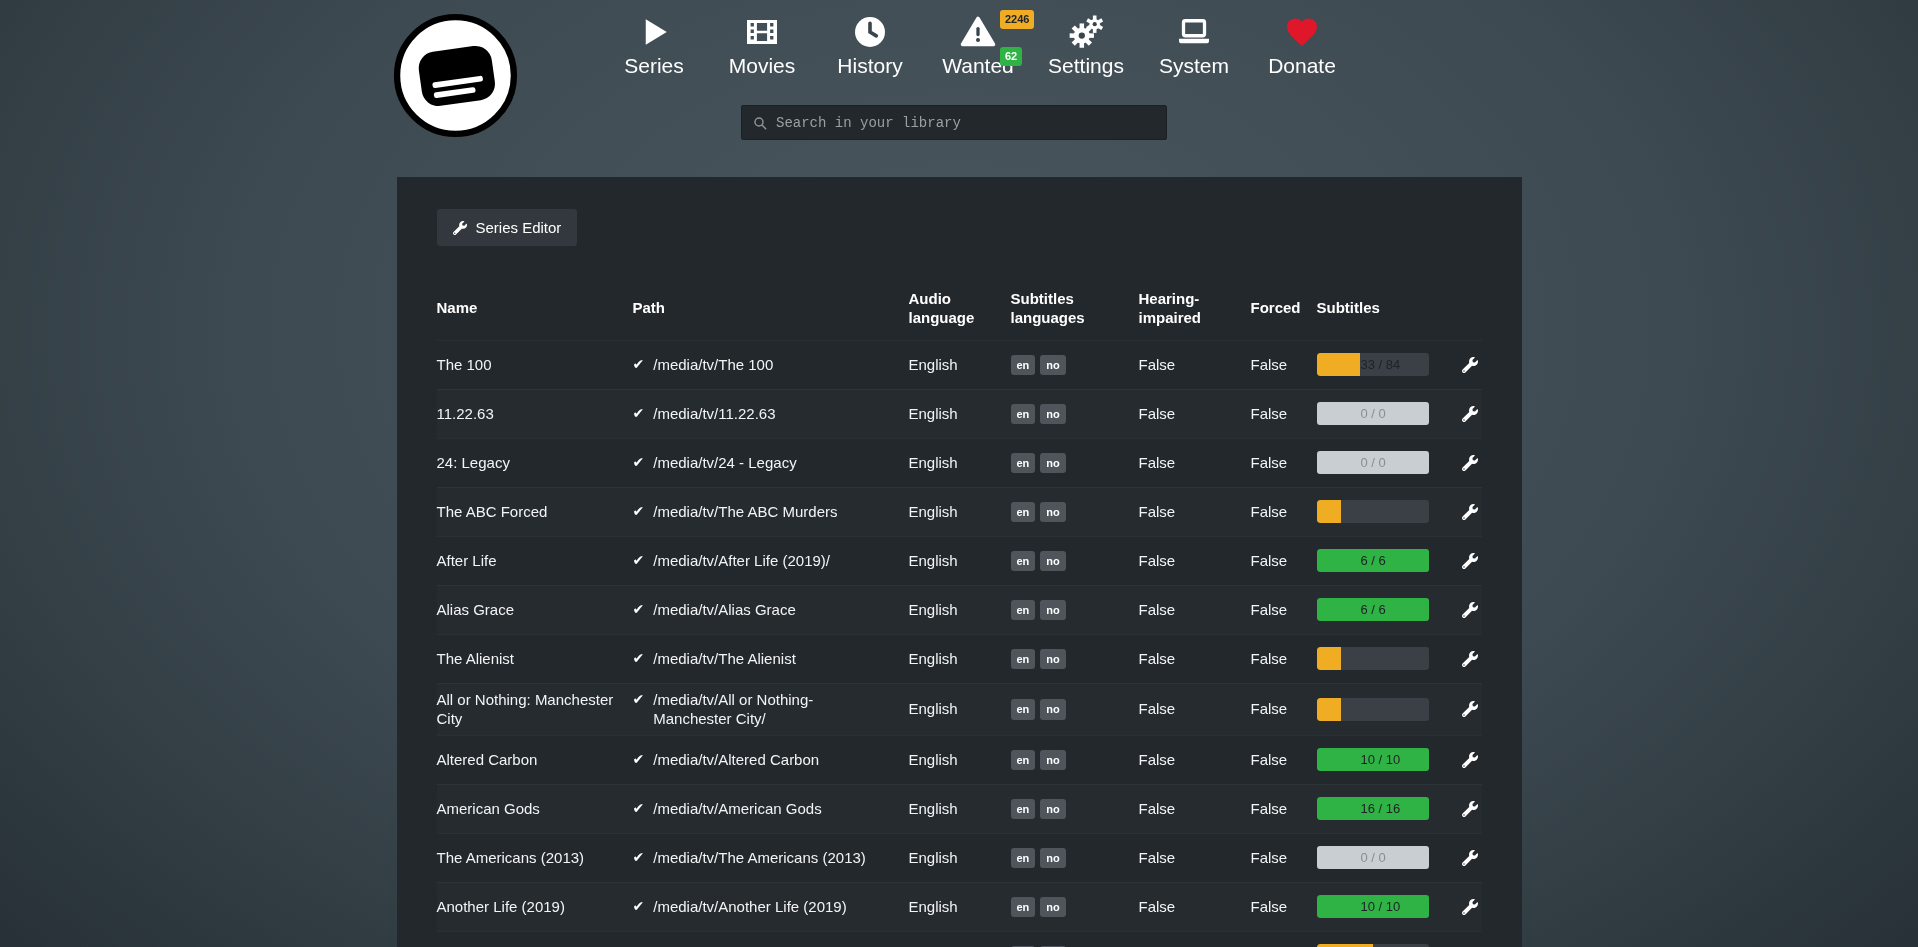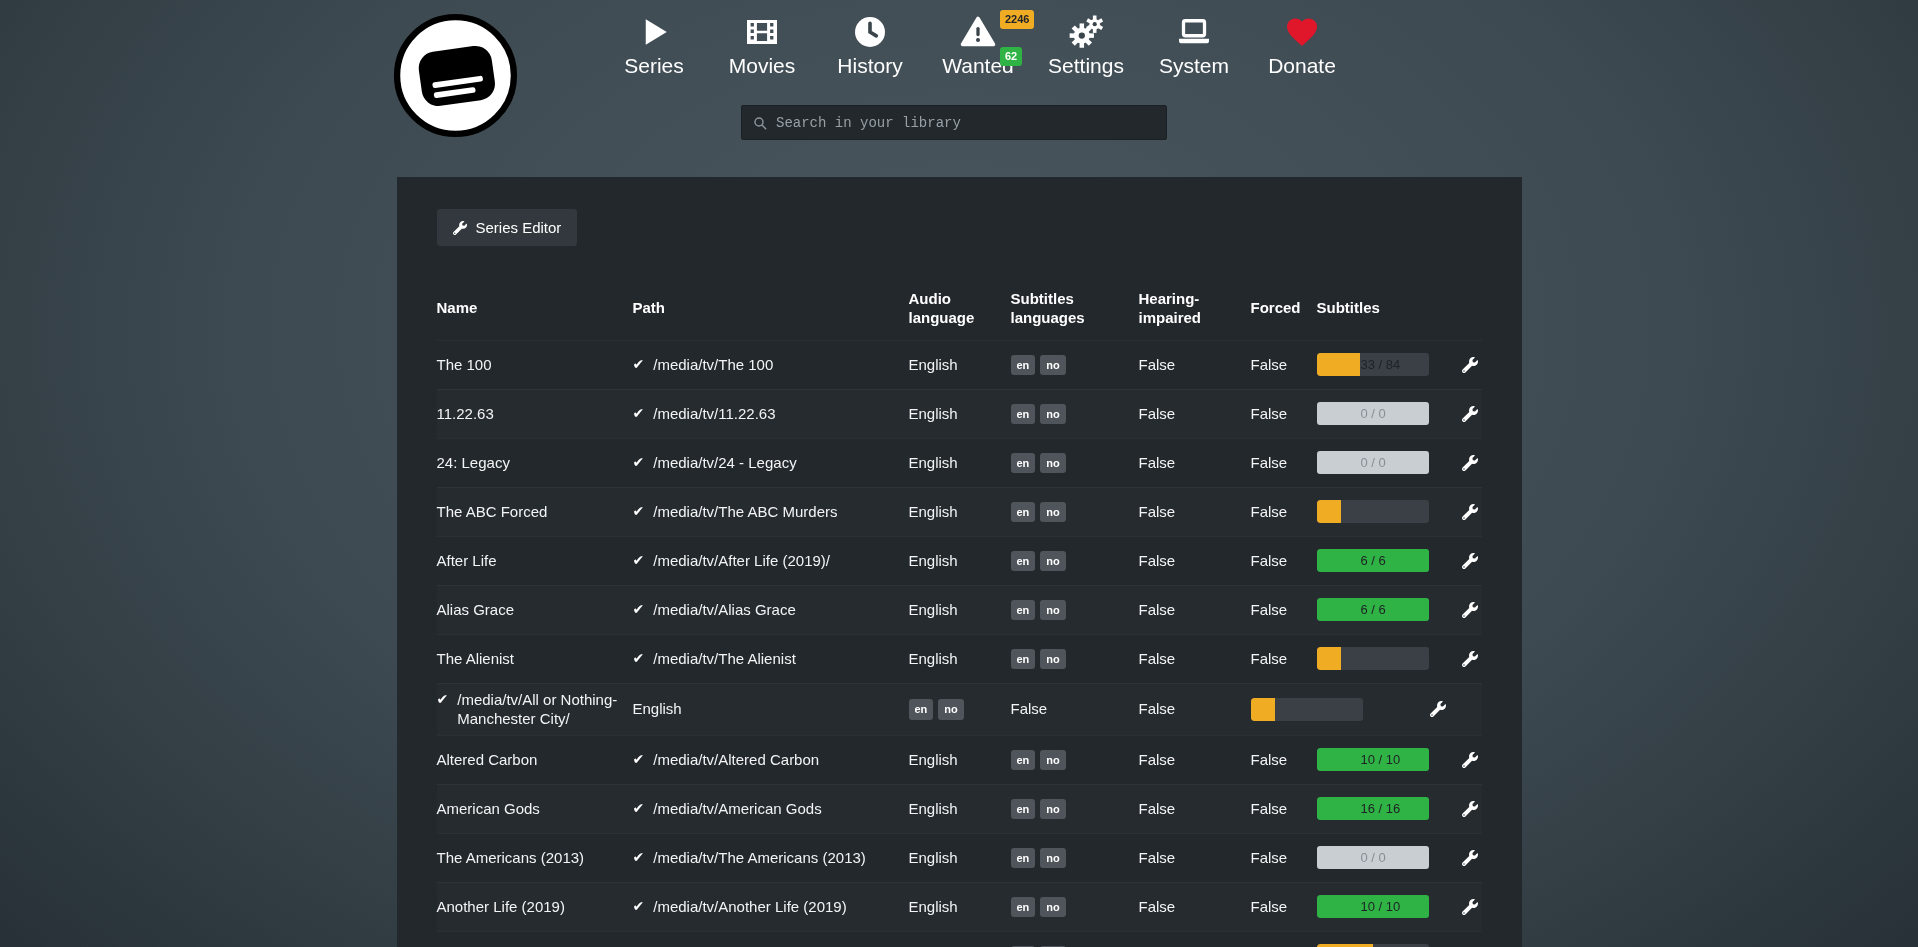--- a/index.html
+++ b/index.html
@@ -398,20 +398,21 @@
     <div class="cell cell-action">
       <button class="wrench-btn">
   <svg viewBox="0 0 512 512">
     <path fill="#ffffff" d="M507.73 109.1c-2.24-9.03-13.54-12.09-20.12-5.51l-74.36 74.36-67.88-11.31-11.31-67.88 74.36-74.36c6.62-6.62 3.43-17.9-5.66-20.16-47.38-11.74-99.55.91-136.58 37.93-39.64 39.64-50.55 97.1-34.05 147.2L18.74 402.76c-24.99 24.99-24.99 65.51 0 90.5 24.99 24.99 65.51 24.99 90.5 0l213.21-213.21c50.12 16.71 107.47 5.68 147.37-34.22 37.07-37.07 49.7-89.32 37.91-136.73zM64 472c-13.25 0-24-10.75-24-24 0-13.26 10.75-24 24-24s24 10.74 24 24c0 13.25-10.75 24-24 24z"></path>
   </svg>
 </button>
     </div>
   </div>
 
   <div class="trow">
+    <div class="cell cell-name">All or Nothing: Manchester City</div>
     <div class="cell cell-path">
       <span class="check">✔</span>
       <span class="path-text">/media/tv/All or Nothing- Manchester City/</span>
     </div>
     <div class="cell">English</div>
     <div class="cell cell-langs"><span class="lang-badge">en</span><span class="lang-badge">no</span></div>
     <div class="cell">False</div>
     <div class="cell">False</div>
     <div class="cell">
       <div class="progress partial">

